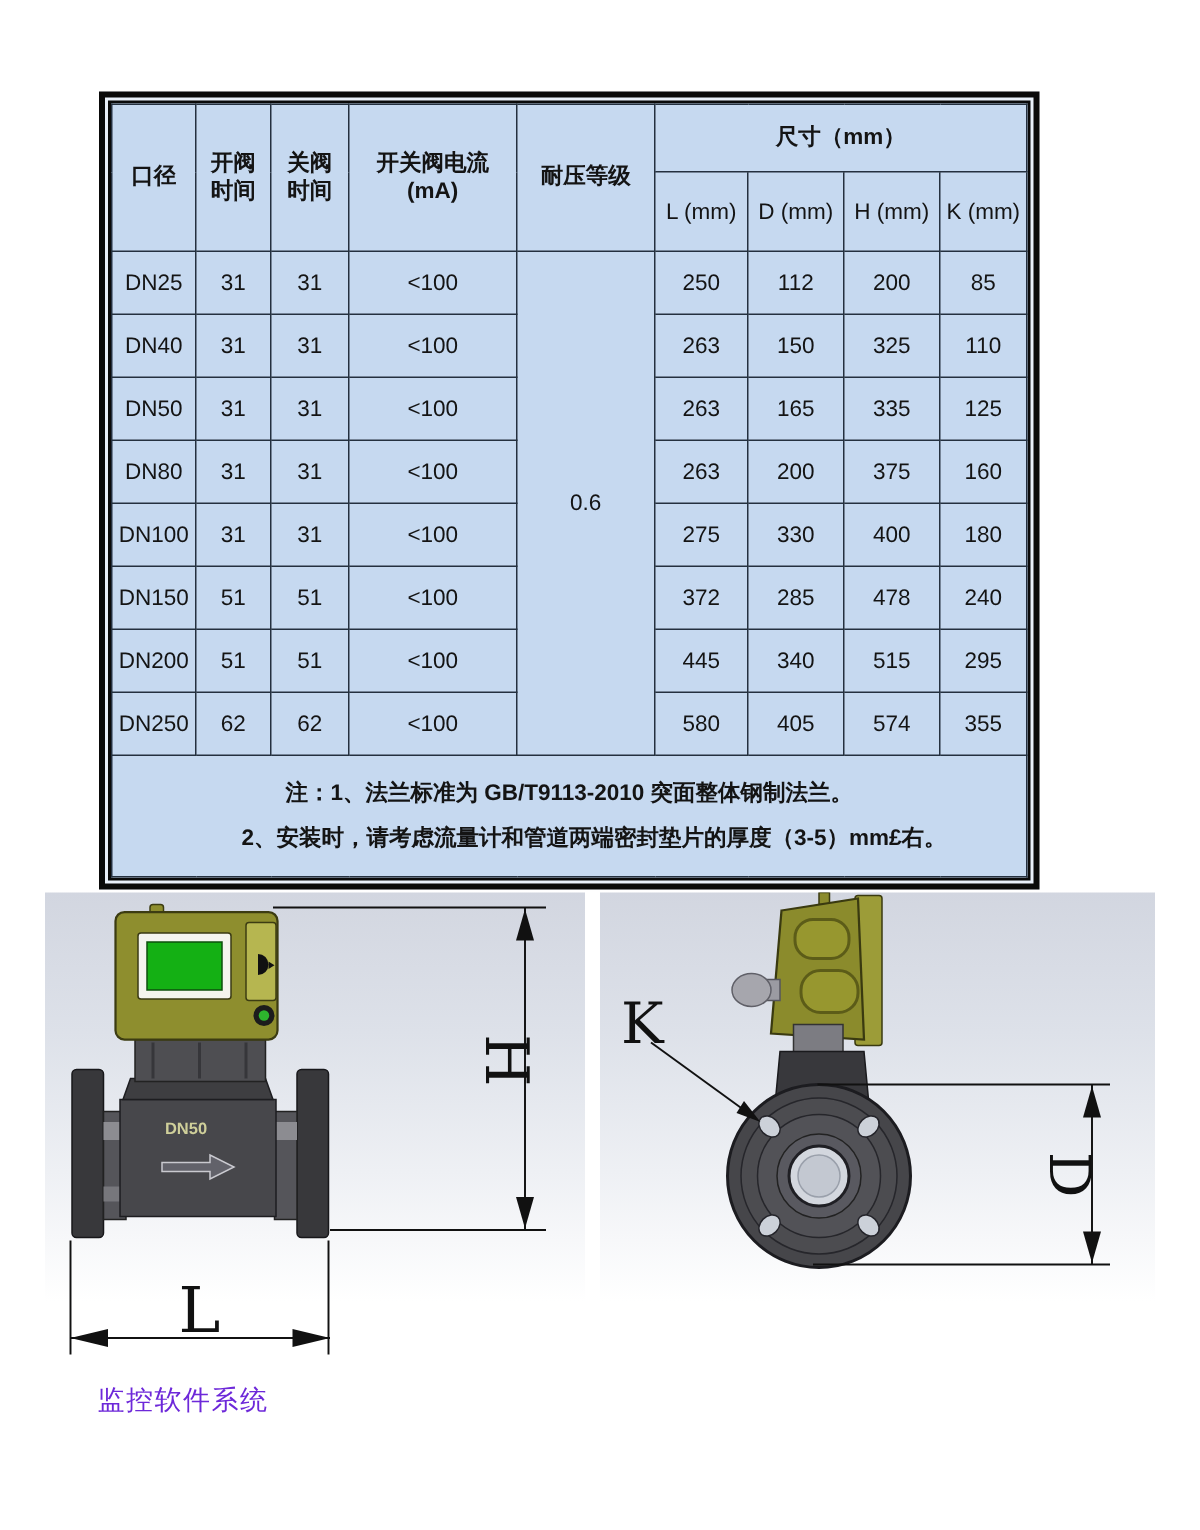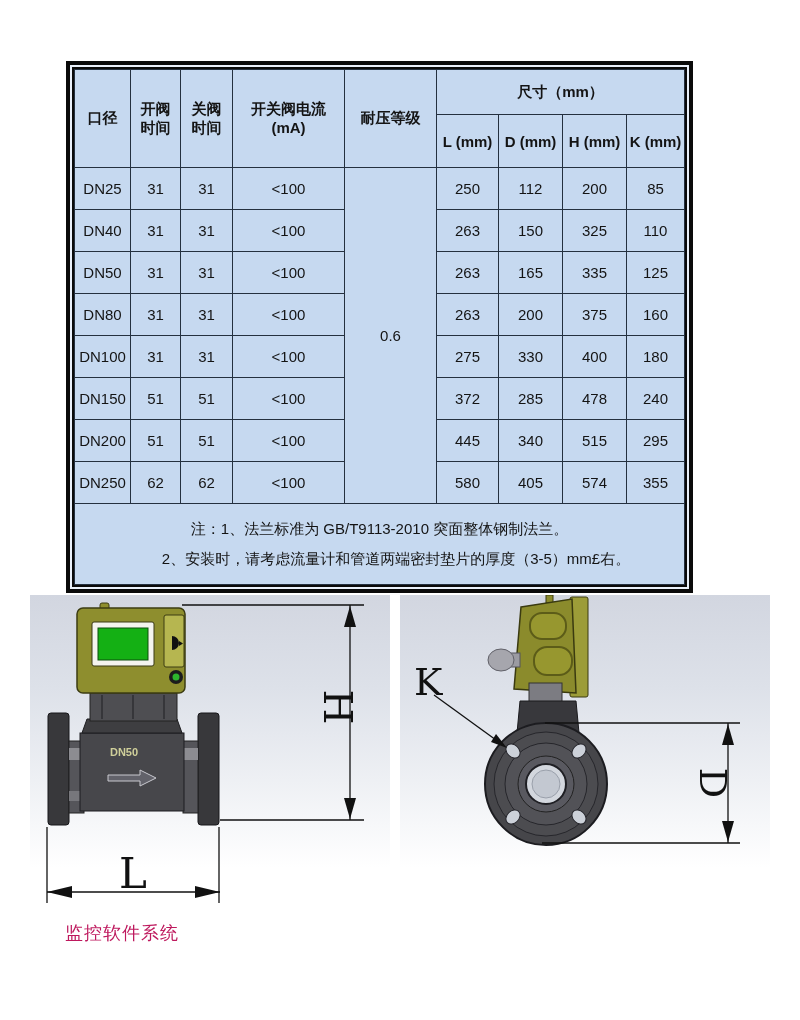--- a/index.html
+++ b/index.html
@@ -13,45 +13,45 @@
     position:absolute;left:66px;top:61px;
     border:4px solid #0a0a0a;background:#e9f0fa;padding:2px;
   }
   .table-inner{border:2px solid #0a0a0a;background:#c6d9f0;}
   table.spec{border-collapse:collapse;table-layout:fixed;background:#c6d9f0;}
   table.spec td{
     border:1px solid #24303f;text-align:center;vertical-align:middle;
     font-size:15px;color:#141414;padding:0 2px;
   }
   td.hd{font-weight:bold;font-size:16px;white-space:pre-line;line-height:1.25;}
-  td.hd-sub{font-weight:bold;font-size:14px;margin-top:16px;}
+  td.hd-sub{font-weight:normal;font-size:14px;margin-top:16px;}
   tr.hrow1 td{height:44px;margin-top:36px;}
   tr.hrow2 td{height:52px;}
   tr.drow td{height:41px;}
   td.notes{
     height:80px;text-align:left;vertical-align:top;
-    padding:10px 10px 6px 14px;font-size:16px;line-height:30px;font-weight:normal;
+    padding:10px 10px 6px 14px;font-size:16px;line-height:30px;font-weight:bold;
   }
   td.notes .note-line2{padding-left:33px;}
 
   
   .fig{
     position:absolute;top:595px;height:310px;
     background:linear-gradient(180deg,#d2d6e0 0%,#dde1e9 30%,#eef0f4 60%,#ffffff 88%);
   }
   #fig-left{left:30px;width:360px;}
   #fig-right{left:400px;width:370px;}
   .fig svg{display:block;width:100%;height:100%;}
 
   .dim-line{stroke:#111;stroke-width:1.3;fill:none;}
   .dim-arrow{fill:#111;stroke:none;}
   .dim-text{font-family:"DejaVu Serif",serif;fill:#111;}
 
   .caption{
-    position:absolute;left:65px;top:921px;font-size:18px;letter-spacing:1px;color:#be185d;
+    position:absolute;left:65px;top:921px;font-size:18px;letter-spacing:1px;color:#6d28d9;
   }
 </style>
 </head>
 <body>
 
 <div class="table-frame">
   <div class="table-inner">
     <table class="spec">
       <colgroup>
         <col style="width:56px">

